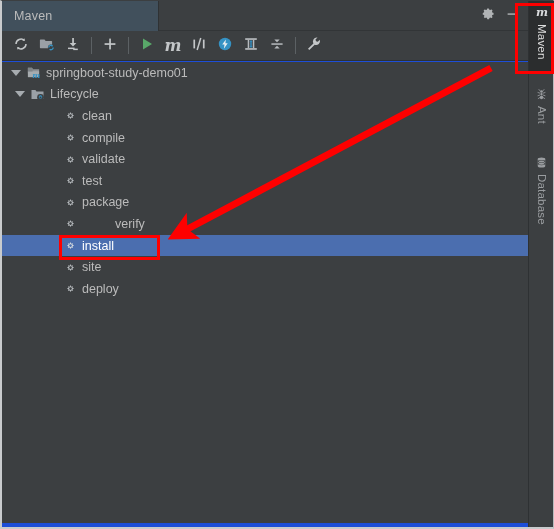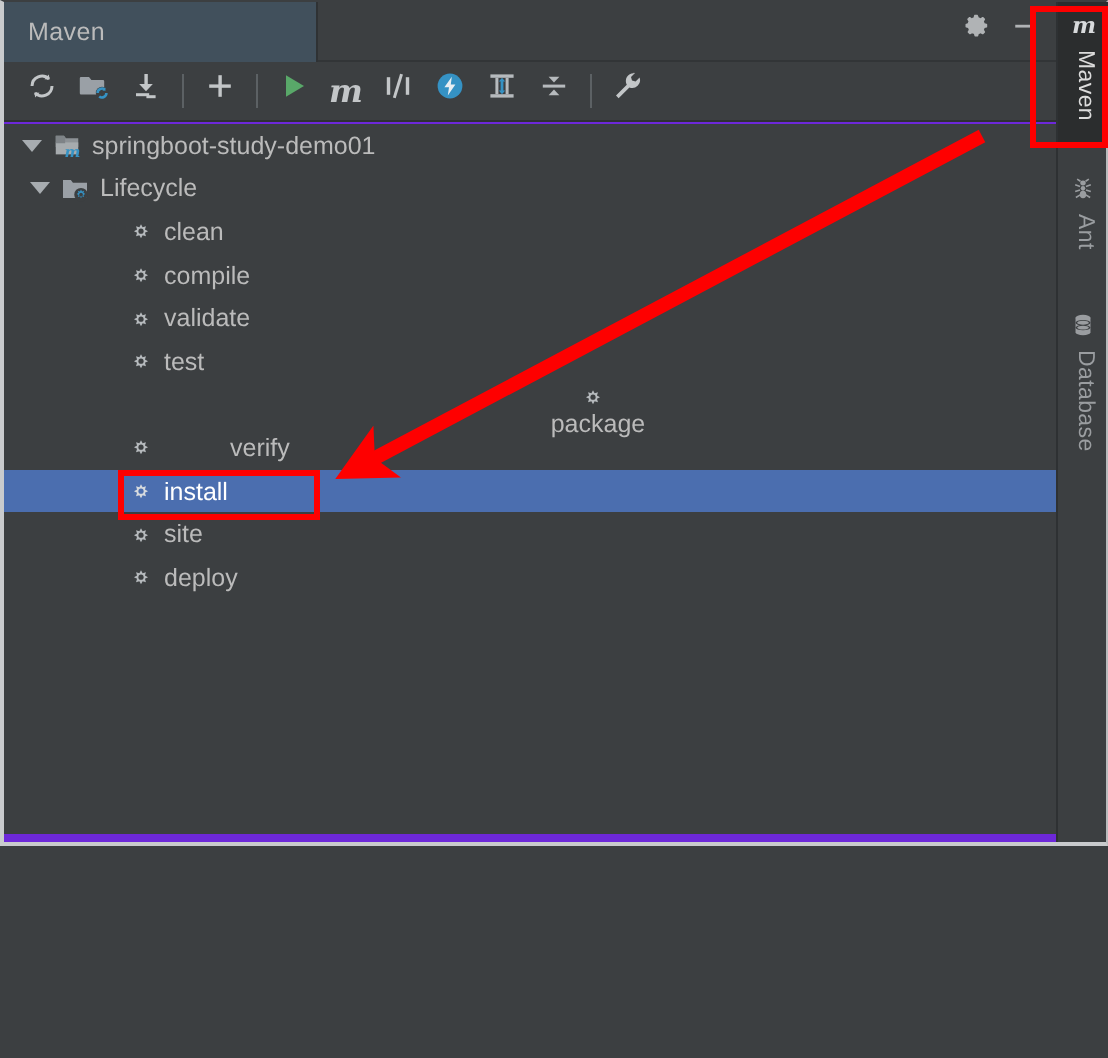--- a/index.html
+++ b/index.html
@@ -9,22 +9,22 @@
   }
   body {
     width: 554px;
     height: 529px;
     font-family: "Liberation Sans", sans-serif;
     overflow: hidden;
   }
   #app {
     position: relative;
     width: 554px;
-    height: 423px;
-    background: #6d28d9;
+    height: 529px;
+    background: #1d4ed8;
     box-sizing: border-box;
     border-left: 2px solid #c9cbcd;
     border-bottom: 2px solid #c9cbcd;
     border-right: 1px solid #b9bbbd;
     border-top: 1px solid #3c3f41;
     text-align: right;
   }
 
   
   .tw-header {
@@ -386,21 +386,21 @@
     <div class="row" style="padding-left:62px;">
       <span class="row-ico">
         <svg width="13" height="13" viewBox="0 0 16 16">
           <path d="M8 1.8l1.0 1.9 2.05-.62-.62 2.05 1.9 1.0-1.9 1.0.62 2.05-2.05-.62L8 10.4l-1.0-1.84-2.05.62.62-2.05-1.9-1.0 1.9-1.0-.62-2.05 2.05.62z" transform="translate(0,2)" fill="#b6babd"></path>
           <circle cx="8" cy="8.1" r="1.6" fill="#3c3f41"></circle>
         </svg>
       </span>
       <span class="row-label">test</span>
     </div>
 
-    <div class="row" style="padding-left:62px;flex-direction:column;">
+    <div class="row" style="padding-left:62px;">
       <span class="row-ico">
         <svg width="13" height="13" viewBox="0 0 16 16">
           <path d="M8 1.8l1.0 1.9 2.05-.62-.62 2.05 1.9 1.0-1.9 1.0.62 2.05-2.05-.62L8 10.4l-1.0-1.84-2.05.62.62-2.05-1.9-1.0 1.9-1.0-.62-2.05 2.05.62z" transform="translate(0,2)" fill="#b6babd"></path>
           <circle cx="8" cy="8.1" r="1.6" fill="#3c3f41"></circle>
         </svg>
       </span>
       <span class="row-label">package</span>
     </div>
 
     <div class="row" style="padding-left:62px;gap:33px;">

